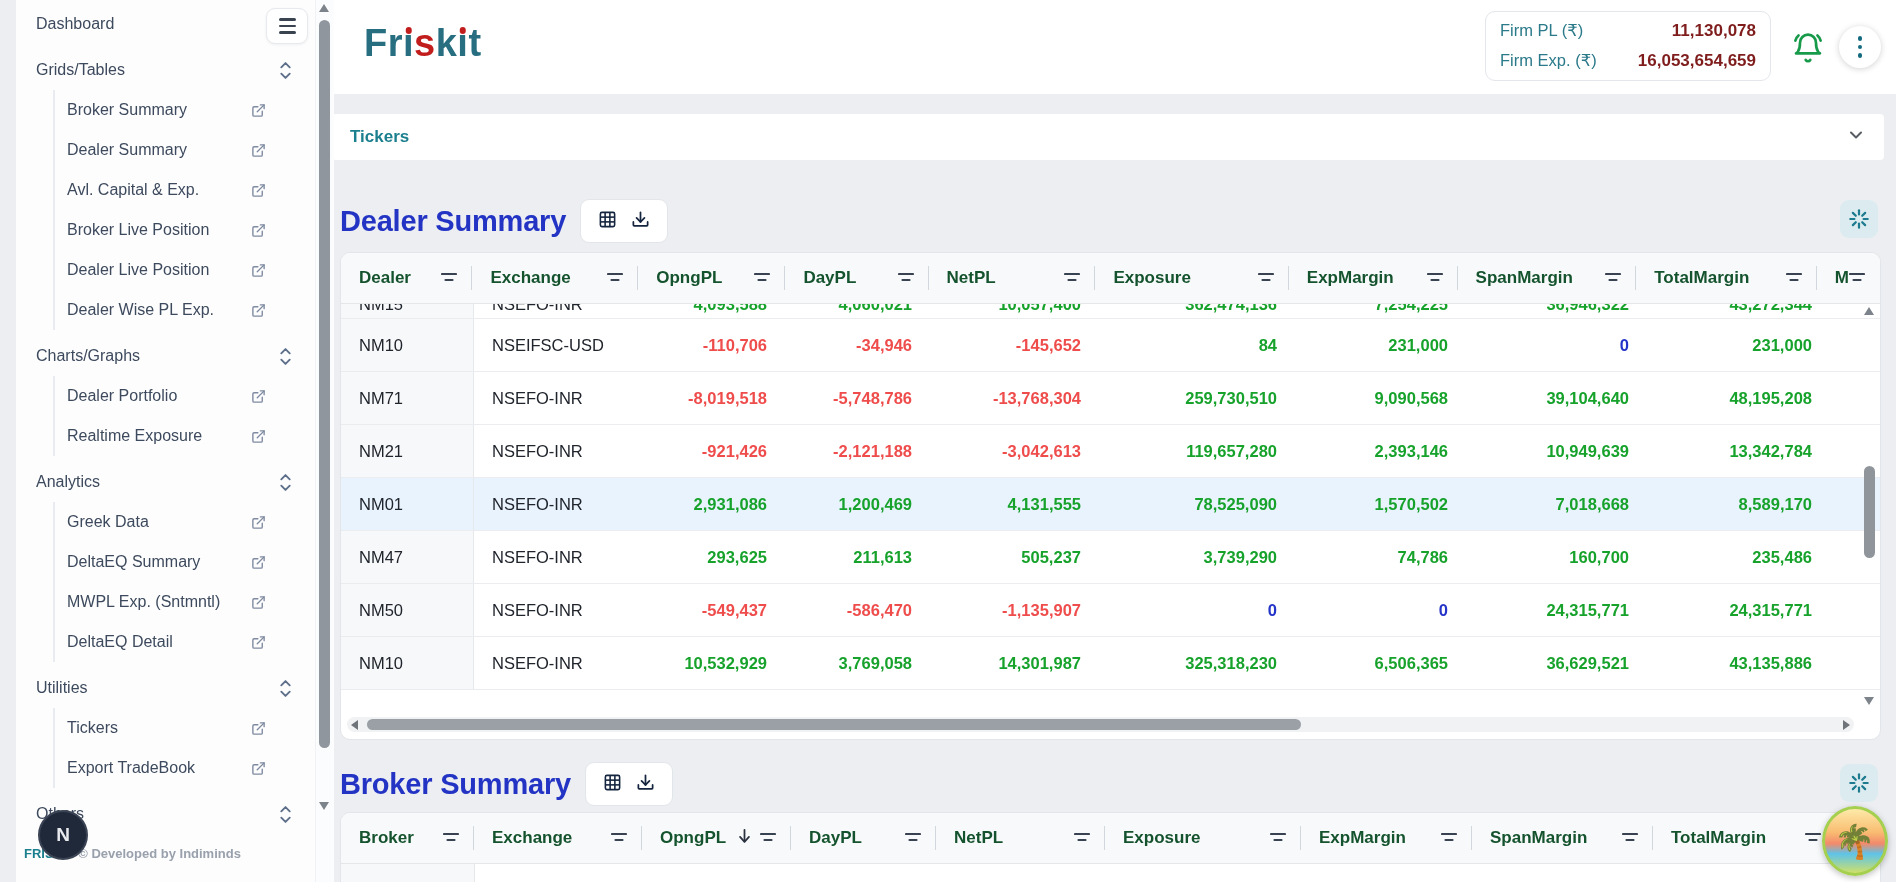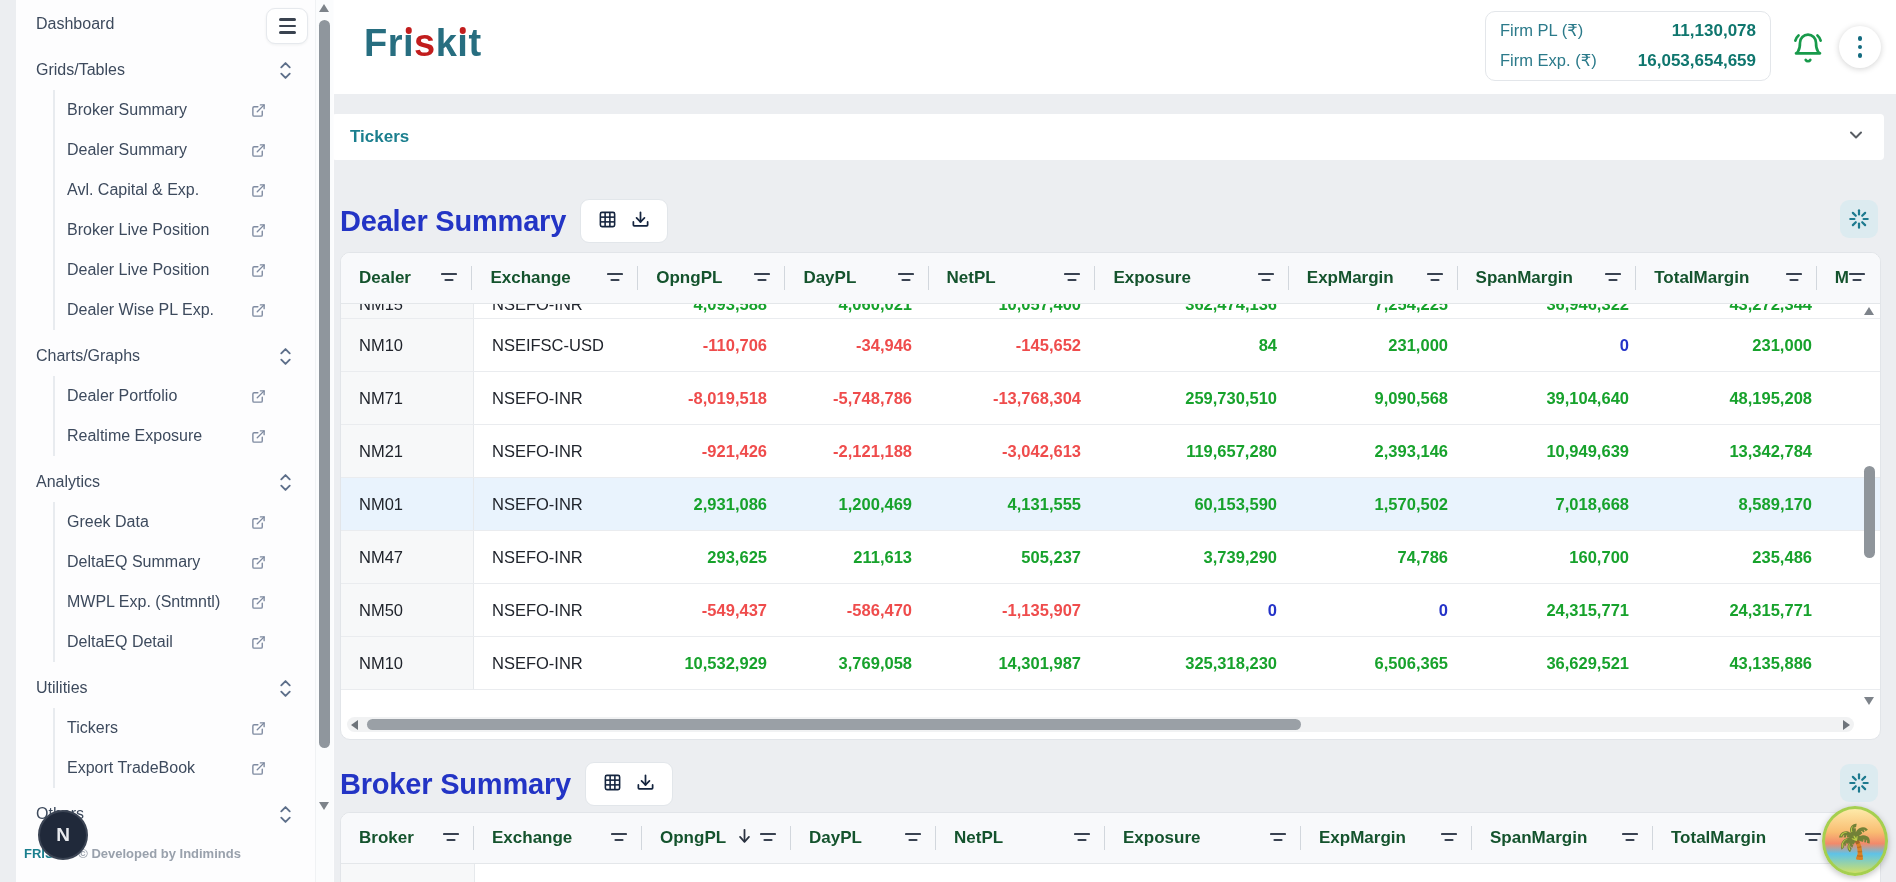--- a/index.html
+++ b/index.html
@@ -38,21 +38,21 @@
   .header{position:absolute;left:318px;top:0;width:1578px;height:94px;background:#ffffff;}
   .logo{position:absolute;left:46px;top:22px;font-size:38px;font-weight:700;letter-spacing:.5px;display:flex;}
   .logo .l{color:#276e80;}
   .logo .l.red{color:#c21d1d;}
   .logo .l.idot{position:relative;color:#276e80;}
   .logo .l.idot::after{content:"";position:absolute;left:50%;transform:translateX(-50%);top:5px;width:6.5px;height:6.5px;border-radius:50%;background:#c21d1d;}
   .firm-box{position:absolute;left:1167px;top:11px;width:256px;height:50px;background:#fff;border:1px solid #e3e6ea;
     border-radius:10px;padding:9px 14px;display:flex;flex-direction:column;justify-content:space-between;}
   .firm-row{display:flex;justify-content:space-between;align-items:center;line-height:1.2;text-align:right;}
   .firm-row .fl{color:#2b7a8a;font-size:16.5px;}
-  .firm-row .fv{color:#0f766e;font-size:17px;font-weight:600;}
+  .firm-row .fv{color:#7f1d1d;font-size:17px;font-weight:600;}
   .bell{position:absolute;left:1474px;top:32px;width:32px;height:32px;cursor:pointer;}
   .dots-btn{position:absolute;left:1521px;top:26px;width:42px;height:42px;border-radius:50%;background:#fff;
     box-shadow:0 1px 6px rgba(0,0,0,.18);display:flex;flex-direction:column;gap:4px;align-items:center;justify-content:center;cursor:pointer;}
   .dots-btn i{width:4.5px;height:4.5px;border-radius:50%;background:#136b80;display:block;}
 
   
   .tickers-bar{position:absolute;left:332px;top:114px;width:1552px;height:46px;background:#fff;border-radius:4px;
     display:flex;align-items:center;justify-content:space-between;padding:0 18px;box-sizing:border-box;}
   .tickers-bar .tlabel{color:#1b7f8e;font-weight:700;font-size:17px;}
 
@@ -532,21 +532,21 @@
           <div class="td num pos" style="width: 171px;">2,393,146</div>
           <div class="td num pos" style="width: 181px;">10,949,639</div>
           <div class="td num pos" style="width: 183px;">13,342,784</div>
         </div>
         <div class="tr hl">
           <div class="td txt" style="width: 133px;">NM01</div>
           <div class="td txt" style="width: 168px;">NSEFO-INR</div>
           <div class="td num pos" style="width: 149px;">2,931,086</div>
           <div class="td num pos" style="width: 145px;">1,200,469</div>
           <div class="td num pos" style="width: 169px;">4,131,555</div>
-          <div class="td num pos" style="width: 196px;">60,153,590</div>
+          <div class="td num pos" style="width: 196px;">78,525,090</div>
           <div class="td num pos" style="width: 171px;">1,570,502</div>
           <div class="td num pos" style="width: 181px;">7,018,668</div>
           <div class="td num pos" style="width: 183px;">8,589,170</div>
         </div>
         <div class="tr">
           <div class="td txt" style="width: 133px;">NM47</div>
           <div class="td txt" style="width: 168px;">NSEFO-INR</div>
           <div class="td num pos" style="width: 149px;">293,625</div>
           <div class="td num pos" style="width: 145px;">211,613</div>
           <div class="td num pos" style="width: 169px;">505,237</div>

